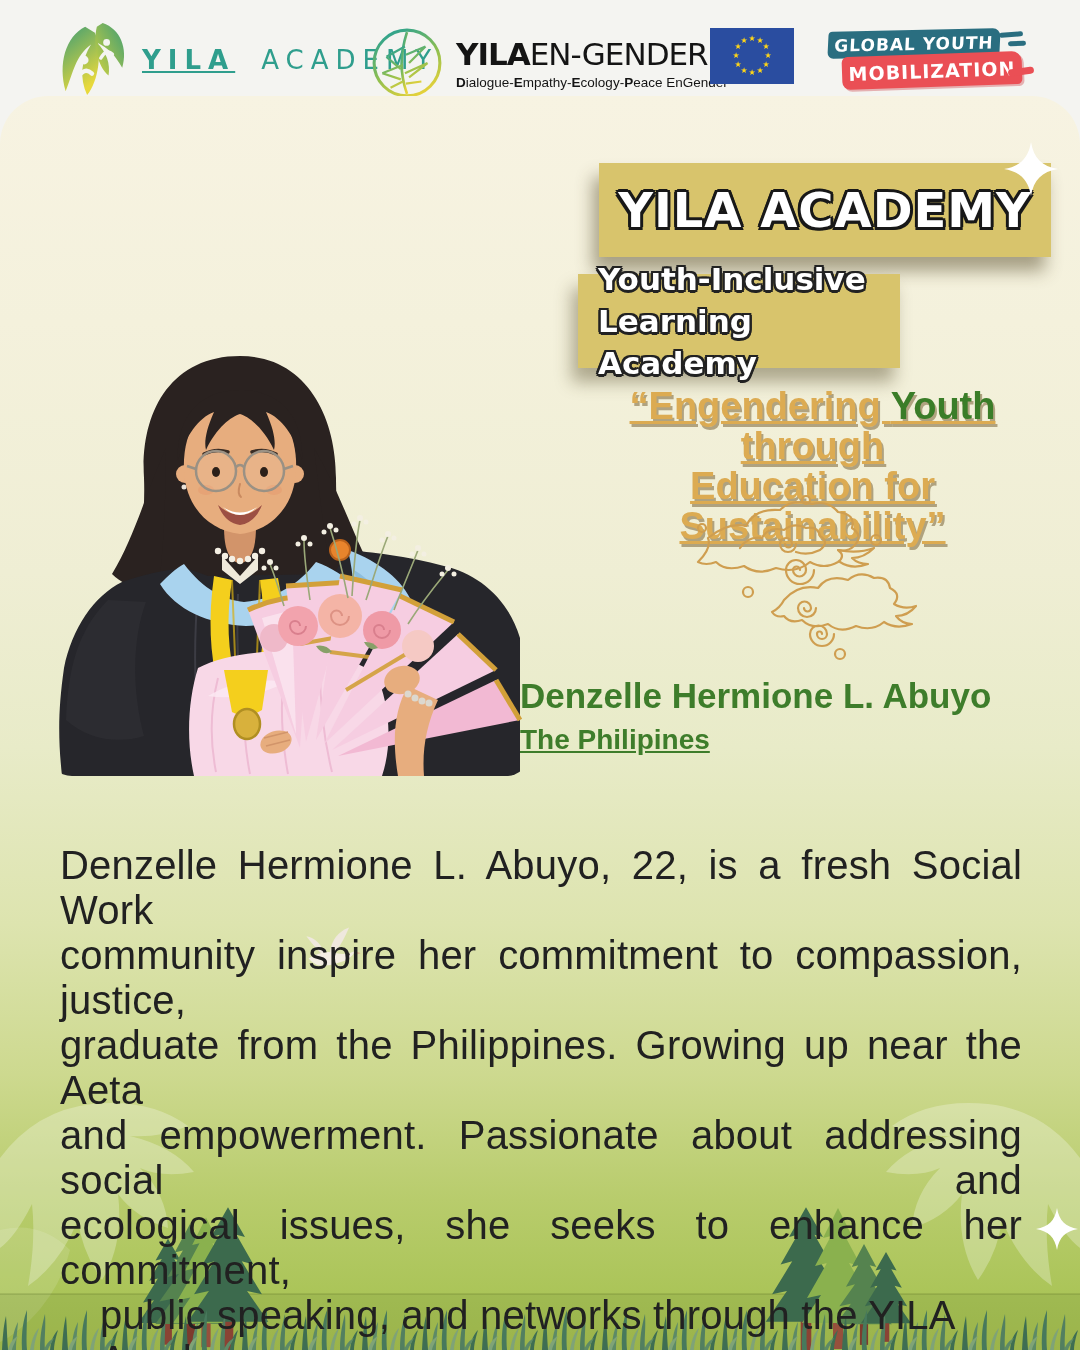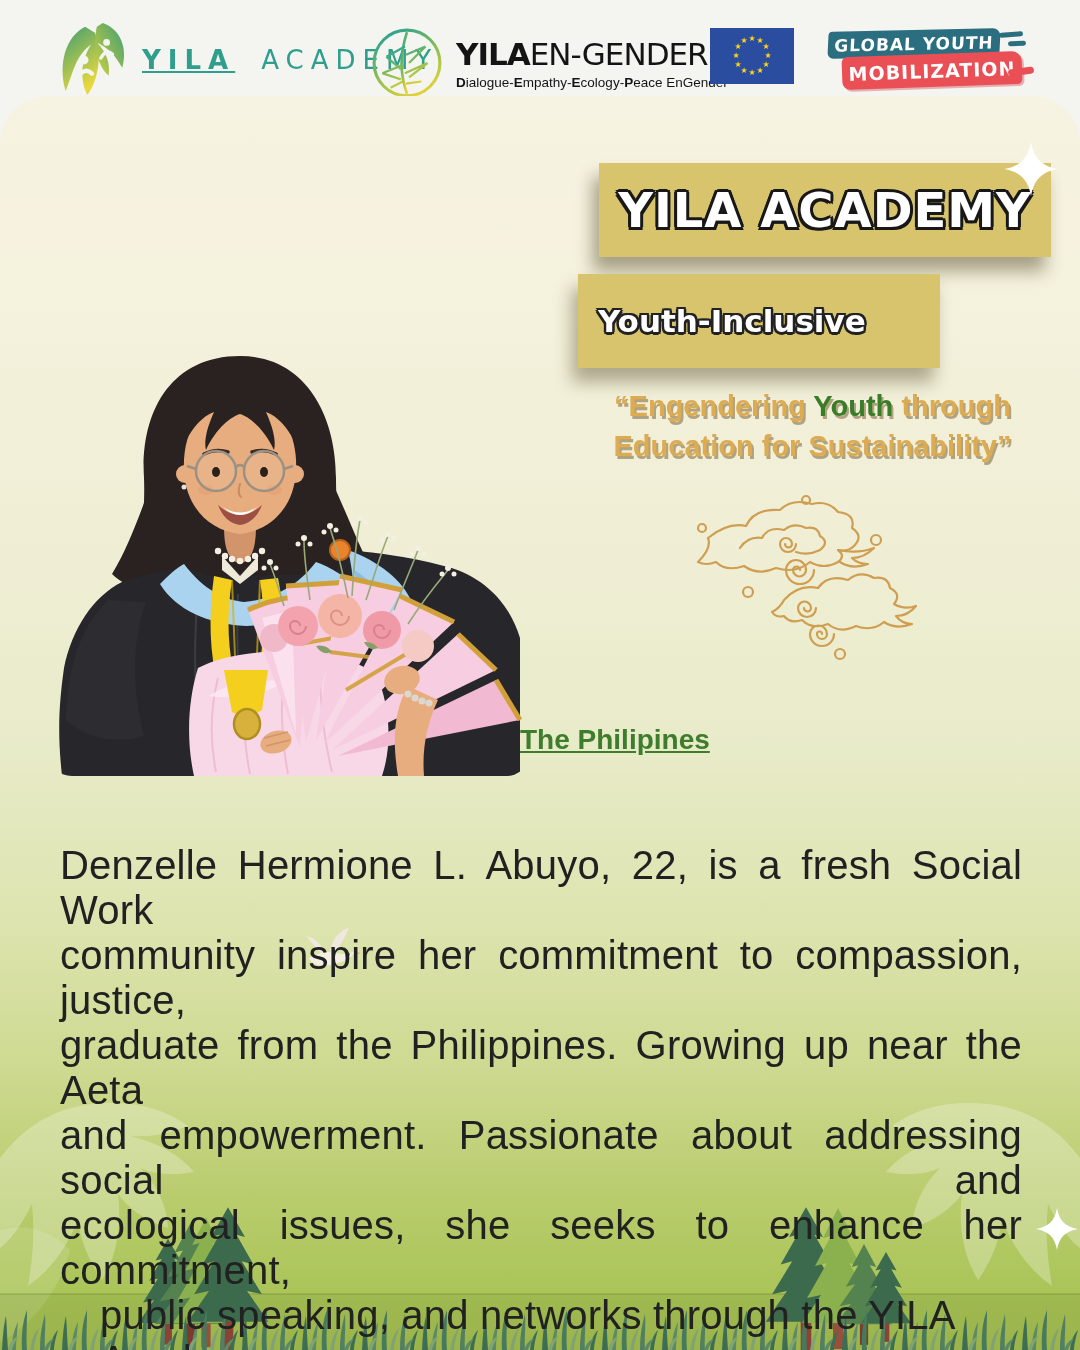--- a/index.html
+++ b/index.html
@@ -34,31 +34,31 @@
          background:linear-gradient(180deg,#f7f3e2 0%,#f4f1dc 18%,#efeed4 38%,#e8ebc8 52%,
                     #dde4af 66%,#cdd98f 78%,#b8cc6c 88%,#aac457 96%,#a5bf50 100%);}
   
   .banner-title{position:absolute;left:599px;top:163px;width:452px;height:94px;background:#d8c46c;
         display:flex;align-items:center;justify-content:center;
         box-shadow:-6px 14px 16px rgba(70,60,25,.45);}
   .banner-title span{font-family:"DejaVu Sans",sans-serif;font-weight:800;font-size:48px;color:#fff;
         letter-spacing:1px;white-space:nowrap;
         text-shadow:-2.5px -2.5px 0 #181818,2.5px -2.5px 0 #181818,-2.5px 2.5px 0 #181818,
                     2.5px 2.5px 0 #181818,0 -3px 0 #181818,0 3px 0 #181818,-3px 0 0 #181818,3px 0 0 #181818;}
-  .banner-sub{position:absolute;left:578px;top:274px;width:362px;height:94px;background:#d8c46c;
+  .banner-sub{position:absolute;left:578px;top:274px;width:322px;height:94px;background:#d8c46c;
         display:flex;flex-direction:column;justify-content:center;padding-left:20px;box-sizing:border-box;
         box-shadow:-6px 14px 16px rgba(70,60,25,.4);}
   .banner-sub div{font-family:"DejaVu Sans",sans-serif;font-weight:700;font-size:31px;color:#fff;line-height:42px;
         text-shadow:-2px -2px 0 #222,2px -2px 0 #222,-2px 2px 0 #222,2px 2px 0 #222,
                     0 -2.5px 0 #222,0 2.5px 0 #222,-2.5px 0 0 #222,2.5px 0 0 #222;}
   .sparkle{position:absolute;}
   
   .quote{position:absolute;left:560px;top:386px;width:505px;text-align:center;
-         font-family:"Liberation Sans",sans-serif;font-weight:700;font-size:29px;line-height:40px;
-         color:#dcab52;text-shadow:2px 3px 0 rgba(110,85,40,.5);}
+         font-family:"Liberation Sans",sans-serif;font-weight:700;font-size:38px;line-height:40px;
+         color:#dcab52;text-shadow:2px 3px 0 rgba(110,85,40,.5);text-decoration:underline;}
   .quote .hl{color:#3a7d28;}
   
   .cloud{position:absolute;left:688px;top:492px;}
   
   .p-name{position:absolute;left:520px;top:676px;font-family:"Liberation Sans",sans-serif;
           font-weight:700;font-size:35px;color:#3e7d2b;white-space:nowrap;}
   .p-country{position:absolute;left:520px;top:724px;font-family:"Liberation Sans",sans-serif;
           font-weight:700;font-size:28px;color:#3e7d2b;text-decoration:underline;}
   
   .photo{position:absolute;left:48px;top:338px;width:482px;height:438px;border-radius:0 0 24px 24px;overflow:hidden;}
@@ -234,20 +234,21 @@
 
   <div class="banner-title">
     <span>YILA ACADEMY</span>
   </div>
   <svg class="sparkle" style="left:1004px;top:142px;" width="54" height="54" viewBox="0 0 40 40">
     <path d="M20,0 C22,12 28,18 40,20 C28,22 22,28 20,40 C18,28 12,22 0,20 C12,18 18,12 20,0 Z" fill="#ffffff"></path>
   </svg>
 
   <div class="banner-sub">
     <div>Youth-Inclusive</div>
+    <div>Learning Academy</div>
   </div>
 
   <div class="quote">
     <div><span>“Engendering </span><span class="hl">Youth</span><span> through</span></div>
     <div>Education for Sustainability”</div>
   </div>
 
   <svg class="cloud" width="250" height="175" viewBox="0 0 250 175">
     <g fill="none" stroke="#cf9e50" stroke-width="2.2" stroke-linecap="round" stroke-linejoin="round">
       <path d="M10,70 Q24,56 20,46 Q40,30 58,34 Q66,16 92,18 Q104,6 124,12 Q140,8 150,20 Q168,22 164,36 Q176,44 166,54 Q160,60 150,58 Q158,64 150,70 Q136,78 122,70 Q108,82 88,76 Q70,84 56,74 Q38,80 28,70 Q18,74 10,70 Z"></path>
@@ -412,20 +413,21 @@
         <circle cx="360" cy="356" r="3.5"></circle>
           <circle cx="367" cy="360" r="3.5"></circle>
           <circle cx="374" cy="363" r="3.5"></circle>
         <circle cx="381" cy="365" r="3.5"></circle>
       </g>
       <ellipse cx="228" cy="404" rx="16" ry="11" fill="#e7ad7e" transform="rotate(-18 228 404)"></ellipse>
       <path d="M216,400 L240,394 M218,408 L242,402" stroke="#d2946a" stroke-width="1.6" fill="none"></path>
     </svg>
   </div>
 
+  <div class="p-name">Denzelle Hermione L. Abuyo</div>
   <div class="p-country">The Philipines</div>
 
   <svg class="dove" width="64" height="54" viewBox="0 0 60 50">
     <path d="M28,28 Q30,10 46,4 Q40,18 34,26 Z" fill="#f2e9e4"></path>
     <path d="M24,30 Q18,14 6,12 Q15,24 22,30 Z" fill="#f2e9e4"></path>
     <path d="M8,33 Q22,24 34,28 Q44,30 52,26 Q47,35 36,37 Q25,41 16,39 Q11,37 8,33 Z" fill="#f7f0ea"></path>
     <path d="M52,26 L57,28 L51,30 Z" fill="#d8b08c"></path>
     <circle cx="45" cy="29" r="1.6" fill="#3a2f28"></circle>
   </svg>
 

